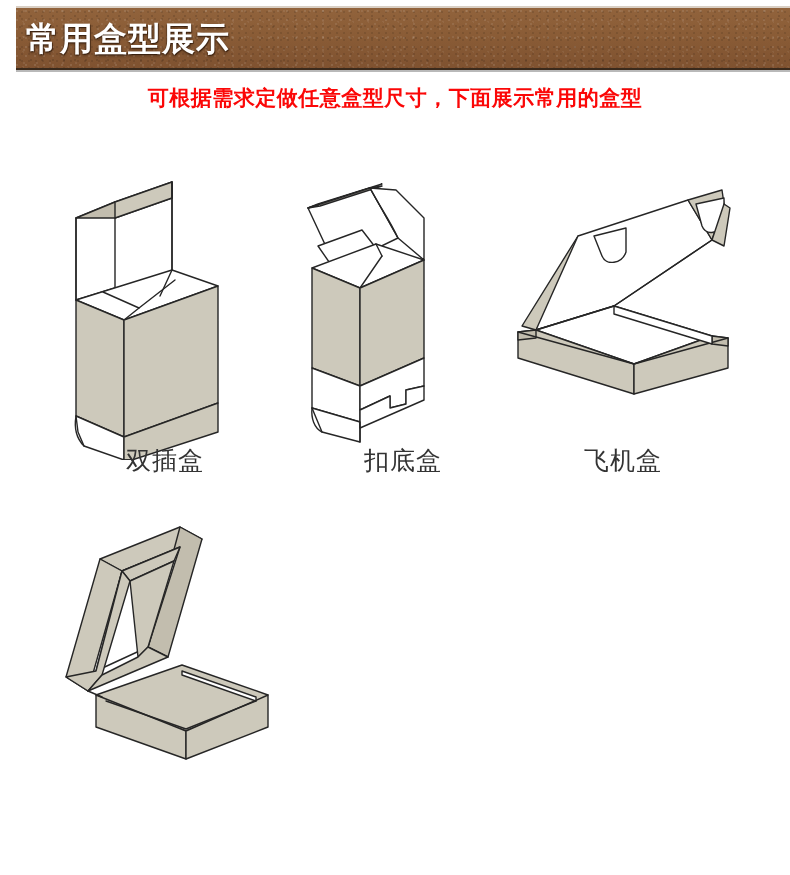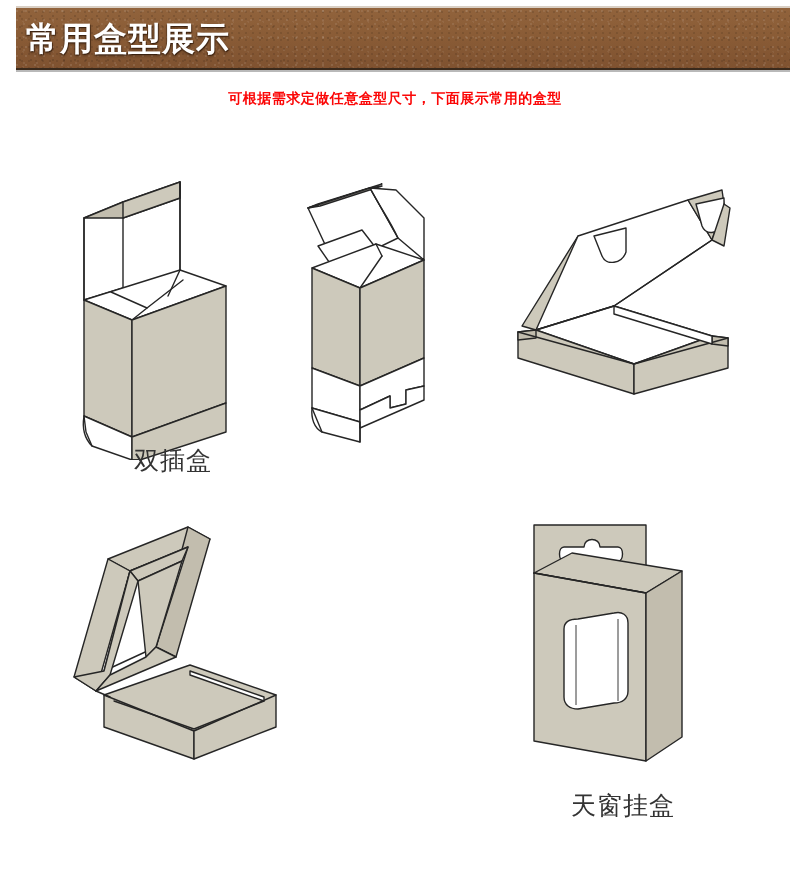--- a/index.html
+++ b/index.html
@@ -80,21 +80,21 @@
   }
 
   
   .subtitle {
     position: absolute;
     left: 0;
     top: 84px;
     width: 790px;
     text-align: center;
     color: #fb0707;
-    font-size: 14px;
+    font-size: 21px;
     font-weight: bold;
     line-height: 28px;
     letter-spacing: 0.5px;
   }
   .subtitle div { white-space: nowrap; }
 
   
   .grid {
     position: absolute;
     left: 0;
@@ -125,21 +125,21 @@
     top: 288px;
     width: 250px;
     text-align: center;
     font-size: 25px;
     color: #333333;
     line-height: 1;
     letter-spacing: 1px;
   }
 
   
-  .c0 { left: 48px; }
+  .c0 { left: 40px; }
   .c1 { left: 278px; }
   .c2 { left: 498px; }
 
   
   .pface { fill: #cdc9bb; stroke: #262626; stroke-width: 1.4; stroke-linejoin: round; }
   .pfacew { fill: #ffffff; stroke: #262626; stroke-width: 1.4; stroke-linejoin: round; }
   .pdark { fill: #c2bdae; stroke: #262626; stroke-width: 1.4; stroke-linejoin: round; }
   .pline { fill: none; stroke: #262626; stroke-width: 1.4; stroke-linejoin: round; stroke-linecap: round; }
   .pthin { fill: none; stroke: #3b3b3b; stroke-width: 1; }
 </style>
@@ -222,20 +222,21 @@
           <polygon class="pfacew" points="34,208 82,226 82,262 34,248"></polygon>
 
           <polygon class="pfacew" points="82,226 146,198 146,226 128,230 128,244 112,248 112,236 82,250"></polygon>
 
           <polygon class="pfacew" points="34,248 82,262 82,282 44,272"></polygon>
           <path class="pline" d="M 34,248 C 33,258 36,268 44,272"></path>
           <polygon class="pfacew" points="82,250 112,236 112,248 128,244 128,230 146,226 146,240 82,268"></polygon>
           <path class="pline" d="M 82,262 L 82,282"></path>
         </svg>
       </div>
+      <div class="caption">扣底盒</div>
     </div>
 
     <div class="cell c2">
       <div class="art">
         <svg viewBox="0 0 250 300" xmlns="http://www.w3.org/2000/svg">
 
           <polygon class="pface" points="24,166 80,76 96,76 38,170"></polygon>
 
           <polygon class="pfacew" points="80,76 190,40 214,80 116,146 38,170"></polygon>
 
@@ -256,20 +257,21 @@
           <polygon class="pdark" points="214,176 230,178 230,186 214,184"></polygon>
 
           <path class="pline" d="M 20,172 L 136,204 L 230,178"></path>
 
           <polygon class="pfacew" points="116,146 214,176 214,184 116,154"></polygon>
 
           <line class="pline" x1="116" y1="146" x2="38" y2="170"></line>
           <line class="pline" x1="116" y1="146" x2="214" y2="80"></line>
         </svg>
       </div>
+      <div class="caption">飞机盒</div>
     </div>
 
   </div>
 
   <div class="row">
 
     <div class="cell c0">
       <div class="art">
         <svg viewBox="0 0 250 300" xmlns="http://www.w3.org/2000/svg">
 
@@ -296,52 +298,15 @@
 
           <polygon class="pfacew" points="142,170 216,196 216,192 142,166"></polygon>
           <path class="pline" d="M 66,196 L 146,224 L 216,196"></path>
 
           <path class="pline" d="M 48,186 L 62,192"></path>
         </svg>
       </div>
     </div>
 
 
-    <div class="cell c2">
-      <div class="art">
-        <svg viewBox="0 0 250 300" xmlns="http://www.w3.org/2000/svg">
-
-          <path class="pface" d="M 36,20 L 148,20 L 148,88 L 36,68 Z"></path>
-
-          <path class="pfacew" d="M 66,42
-                   L 86,42
-                   C 86,32 102,32 102,42
-                   L 120,42
-                   C 126,42 126,56 120,56
-                   L 66,56
-                   C 60,56 60,42 66,42 Z"></path>
-
-          <polygon class="pface" points="36,68 148,88 184,66 74,48"></polygon>
-
-          <polygon class="pface" points="36,68 36,236 148,256 148,88"></polygon>
-
-          <polygon class="pdark" points="148,88 184,66 184,232 148,256"></polygon>
-
-          <path class="pfacew" d="M 66,124
-                   C 66,116 72,114 80,114
-                   L 116,108
-                   C 124,106 130,110 130,118
-                   L 130,186
-                   C 130,194 124,198 116,198
-                   L 80,204
-                   C 72,204 66,200 66,192 Z"></path>
-
-          <path class="pthin" d="M 120,114 L 120,196"></path>
-          <path class="pthin" d="M 78,120 L 78,200"></path>
-
-          <line class="pline" x1="36" y1="68" x2="148" y2="88"></line>
-        </svg>
-      </div>
-      <div class="caption">天窗挂盒</div>
-    </div>
 
   </div>
 </div>
 
 </body></html>

